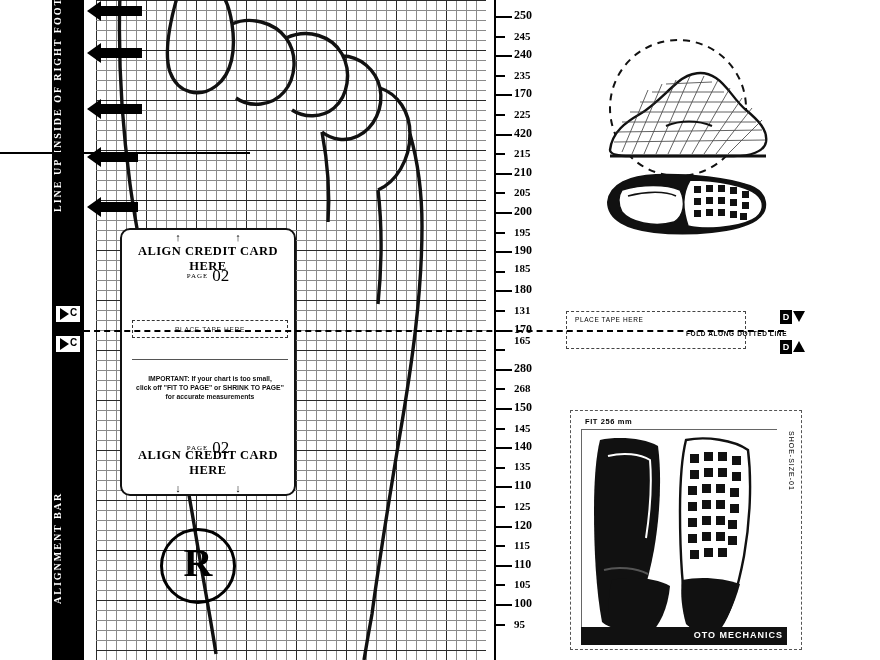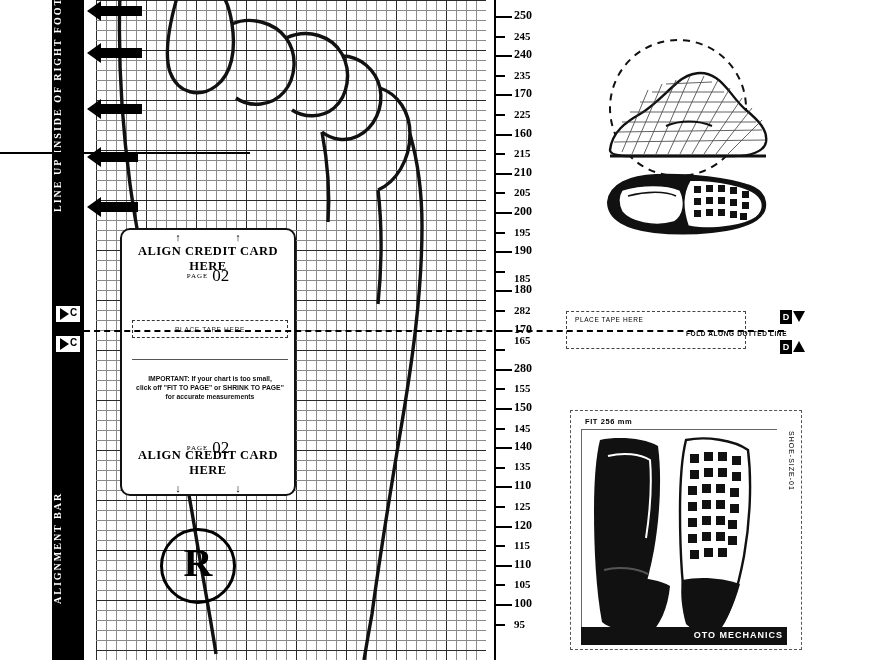--- a/index.html
+++ b/index.html
@@ -523,47 +523,47 @@
       <div class="tick-label minor" style="top: 29.6px;">245</div>
       <div class="tick major" style="top: 55.2px;"></div>
       <div class="tick-label major" style="top: 47.2px;">240</div>
       <div class="tick minor" style="top: 74.8px;"></div>
       <div class="tick-label minor" style="top: 68.8px;">235</div>
       <div class="tick major" style="top: 94.4px;"></div>
       <div class="tick-label major" style="top: 86.4px;">170</div>
       <div class="tick minor" style="top: 114px;"></div>
       <div class="tick-label minor" style="top: 108px;">225</div>
       <div class="tick major" style="top: 133.6px;"></div>
-      <div class="tick-label major" style="top: 125.6px;">160</div>
+      <div class="tick-label major" style="top: 125.6px;">420</div>
       <div class="tick minor" style="top: 153.2px;"></div>
       <div class="tick-label minor" style="top: 147.2px;">215</div>
       <div class="tick major" style="top: 172.8px;"></div>
       <div class="tick-label major" style="top: 164.8px;">210</div>
       <div class="tick minor" style="top: 192.4px;"></div>
       <div class="tick-label minor" style="top: 186.4px;">205</div>
       <div class="tick major" style="top: 212px;"></div>
       <div class="tick-label major" style="top: 204px;">200</div>
       <div class="tick minor" style="top: 231.6px;"></div>
       <div class="tick-label minor" style="top: 225.6px;">195</div>
       <div class="tick major" style="top: 251.2px;"></div>
       <div class="tick-label major" style="top: 243.2px;">190</div>
       <div class="tick minor" style="top: 270.8px;"></div>
-      <div class="tick-label minor" style="top: 272px;">185</div>
+      <div class="tick-label minor" style="top: 262px;">185</div>
       <div class="tick major" style="top: 290.4px;"></div>
       <div class="tick-label major" style="top: 282.4px;">180</div>
       <div class="tick minor" style="top: 310px;"></div>
-      <div class="tick-label minor" style="top: 304px;">282</div>
+      <div class="tick-label minor" style="top: 304px;">131</div>
       <div class="tick major" style="top: 329.6px;"></div>
       <div class="tick-label major" style="top: 321.6px; text-align: right;">170</div>
       <div class="tick minor" style="top: 349.2px;"></div>
       <div class="tick-label minor" style="top: 334px;">165</div>
       <div class="tick major" style="top: 368.8px;"></div>
       <div class="tick-label major" style="top: 360.8px;">280</div>
       <div class="tick minor" style="top: 388.4px;"></div>
-      <div class="tick-label minor" style="top: 382.4px;">155</div>
+      <div class="tick-label minor" style="top: 382.4px;">268</div>
       <div class="tick major" style="top: 408px;"></div>
       <div class="tick-label major" style="top: 400px;">150</div>
       <div class="tick minor" style="top: 427.6px;"></div>
       <div class="tick-label minor" style="top: 421.6px;">145</div>
       <div class="tick major" style="top: 447.2px;"></div>
       <div class="tick-label major" style="top: 439.2px;">140</div>
       <div class="tick minor" style="top: 466.8px;"></div>
       <div class="tick-label minor" style="top: 460px;">135</div>
       <div class="tick major" style="top: 486.4px;"></div>
       <div class="tick-label major" style="top: 478.4px;">110</div>

